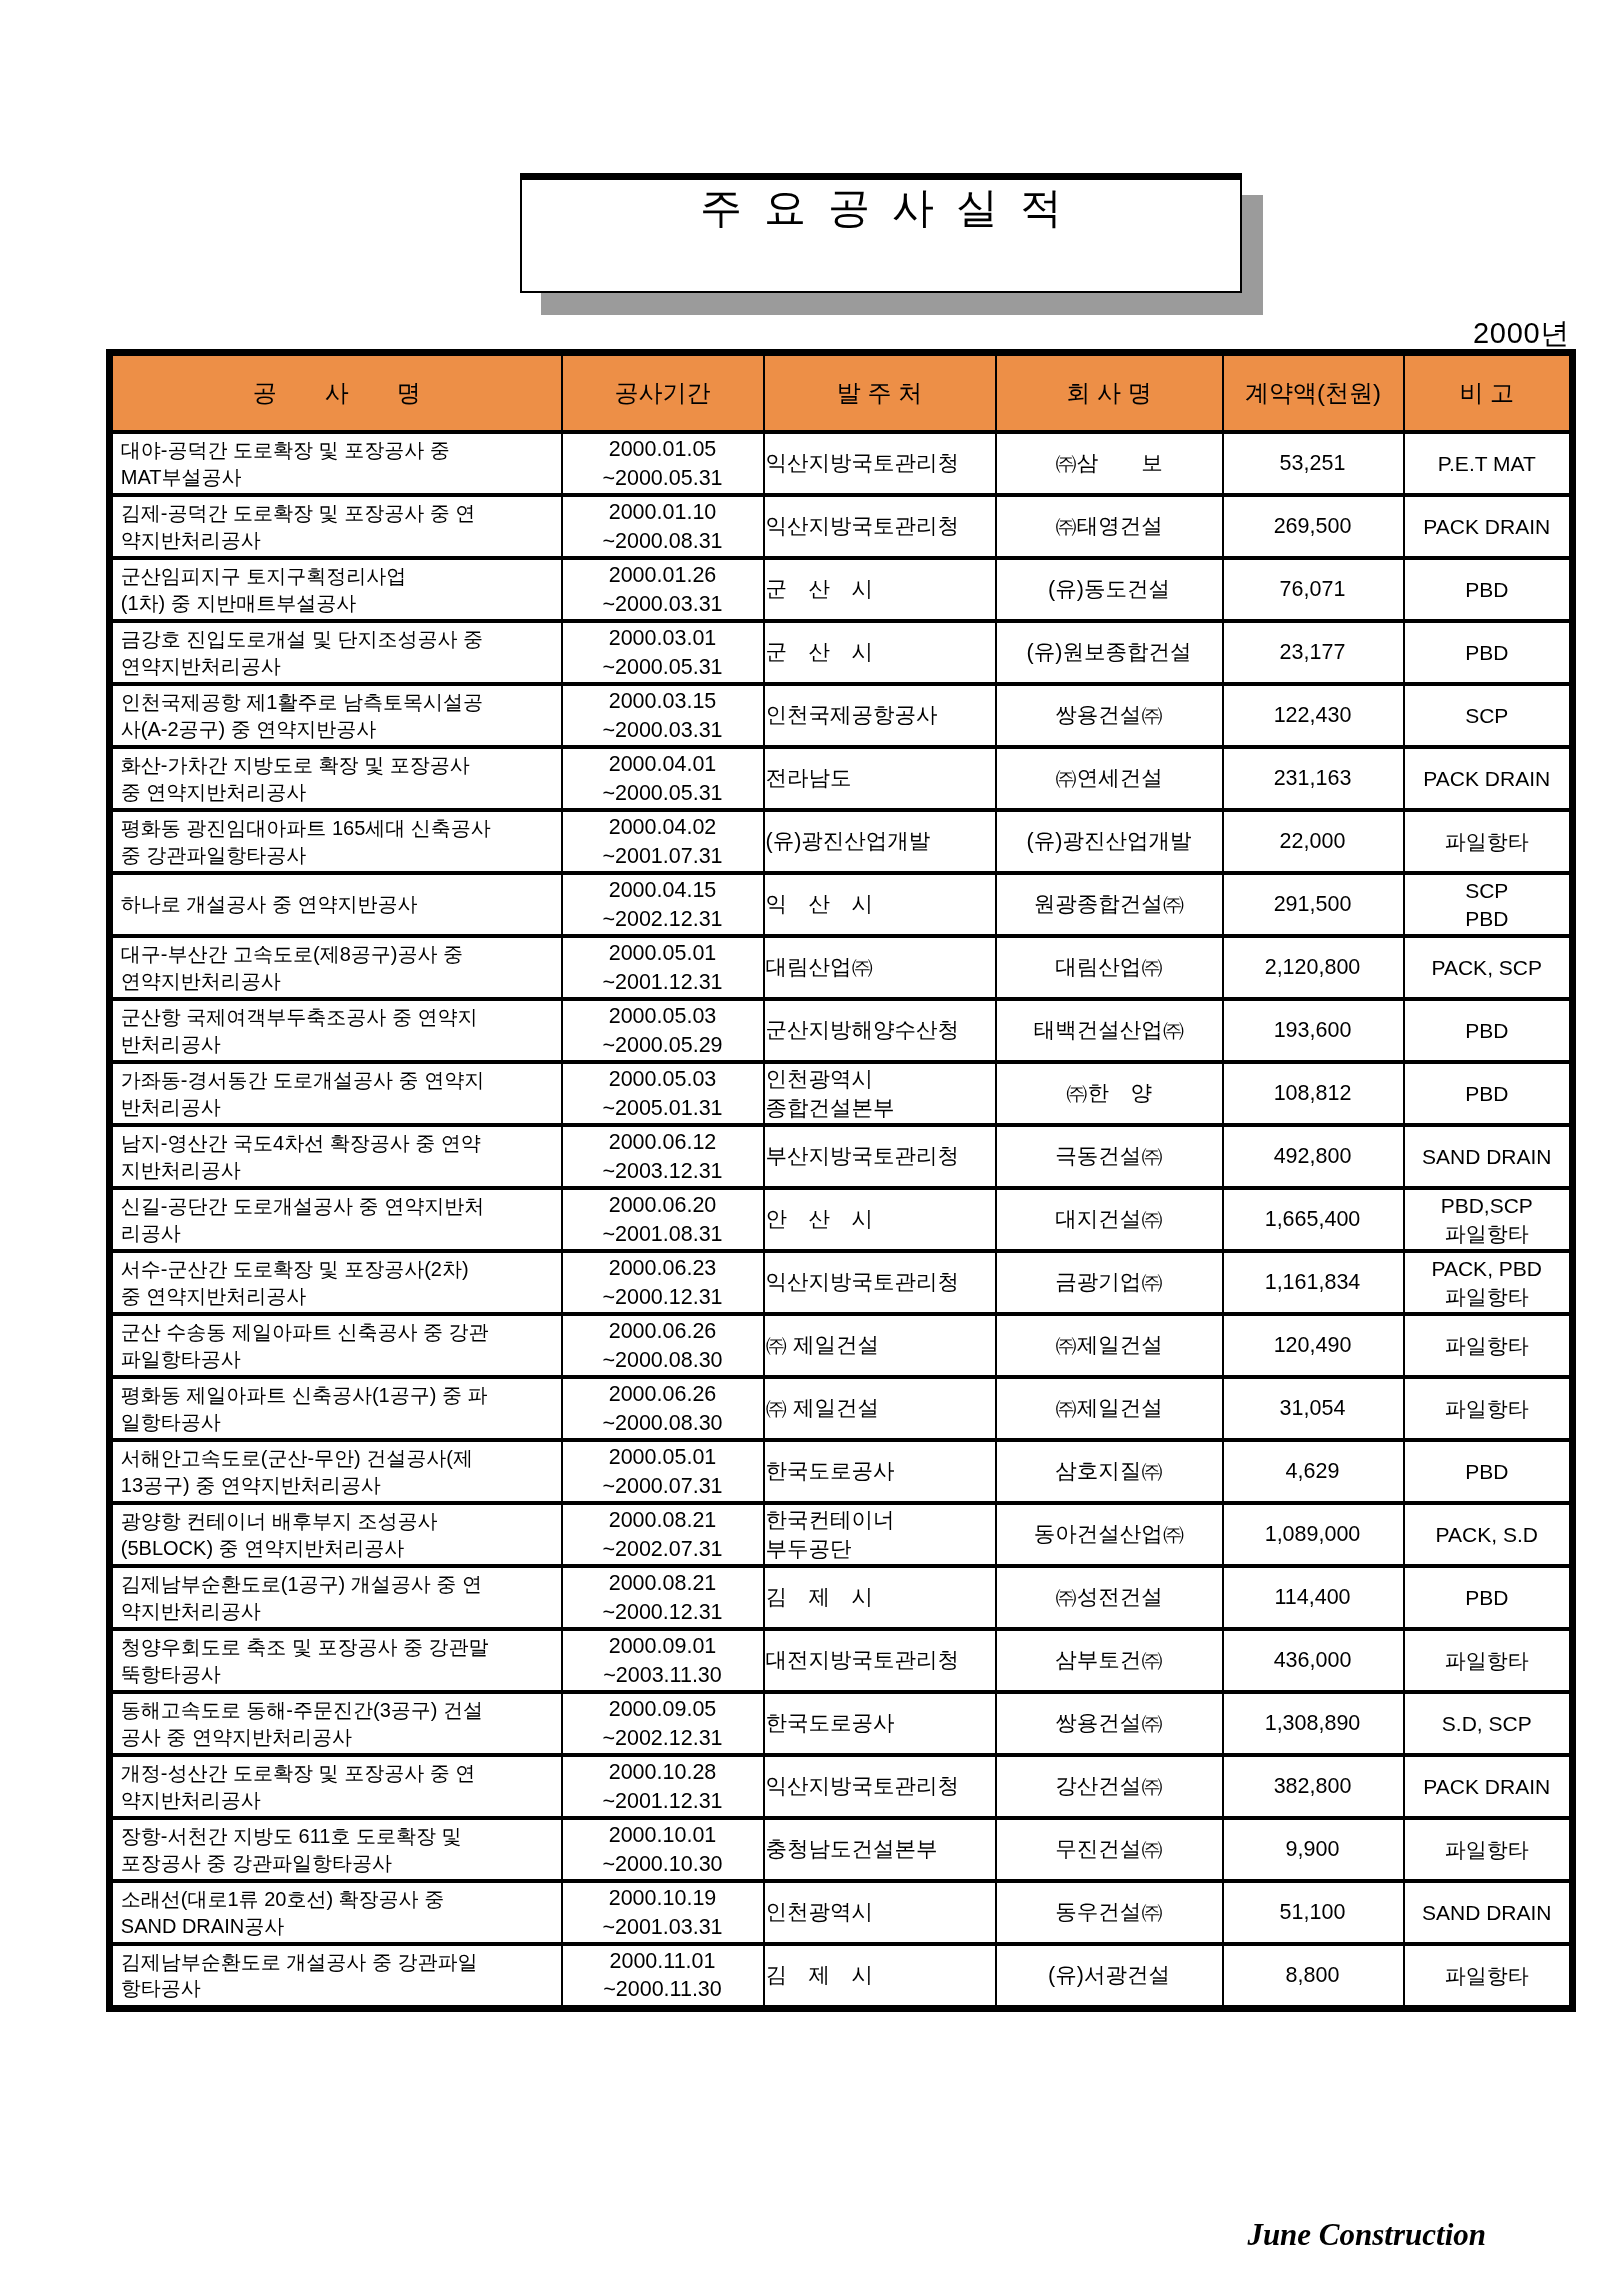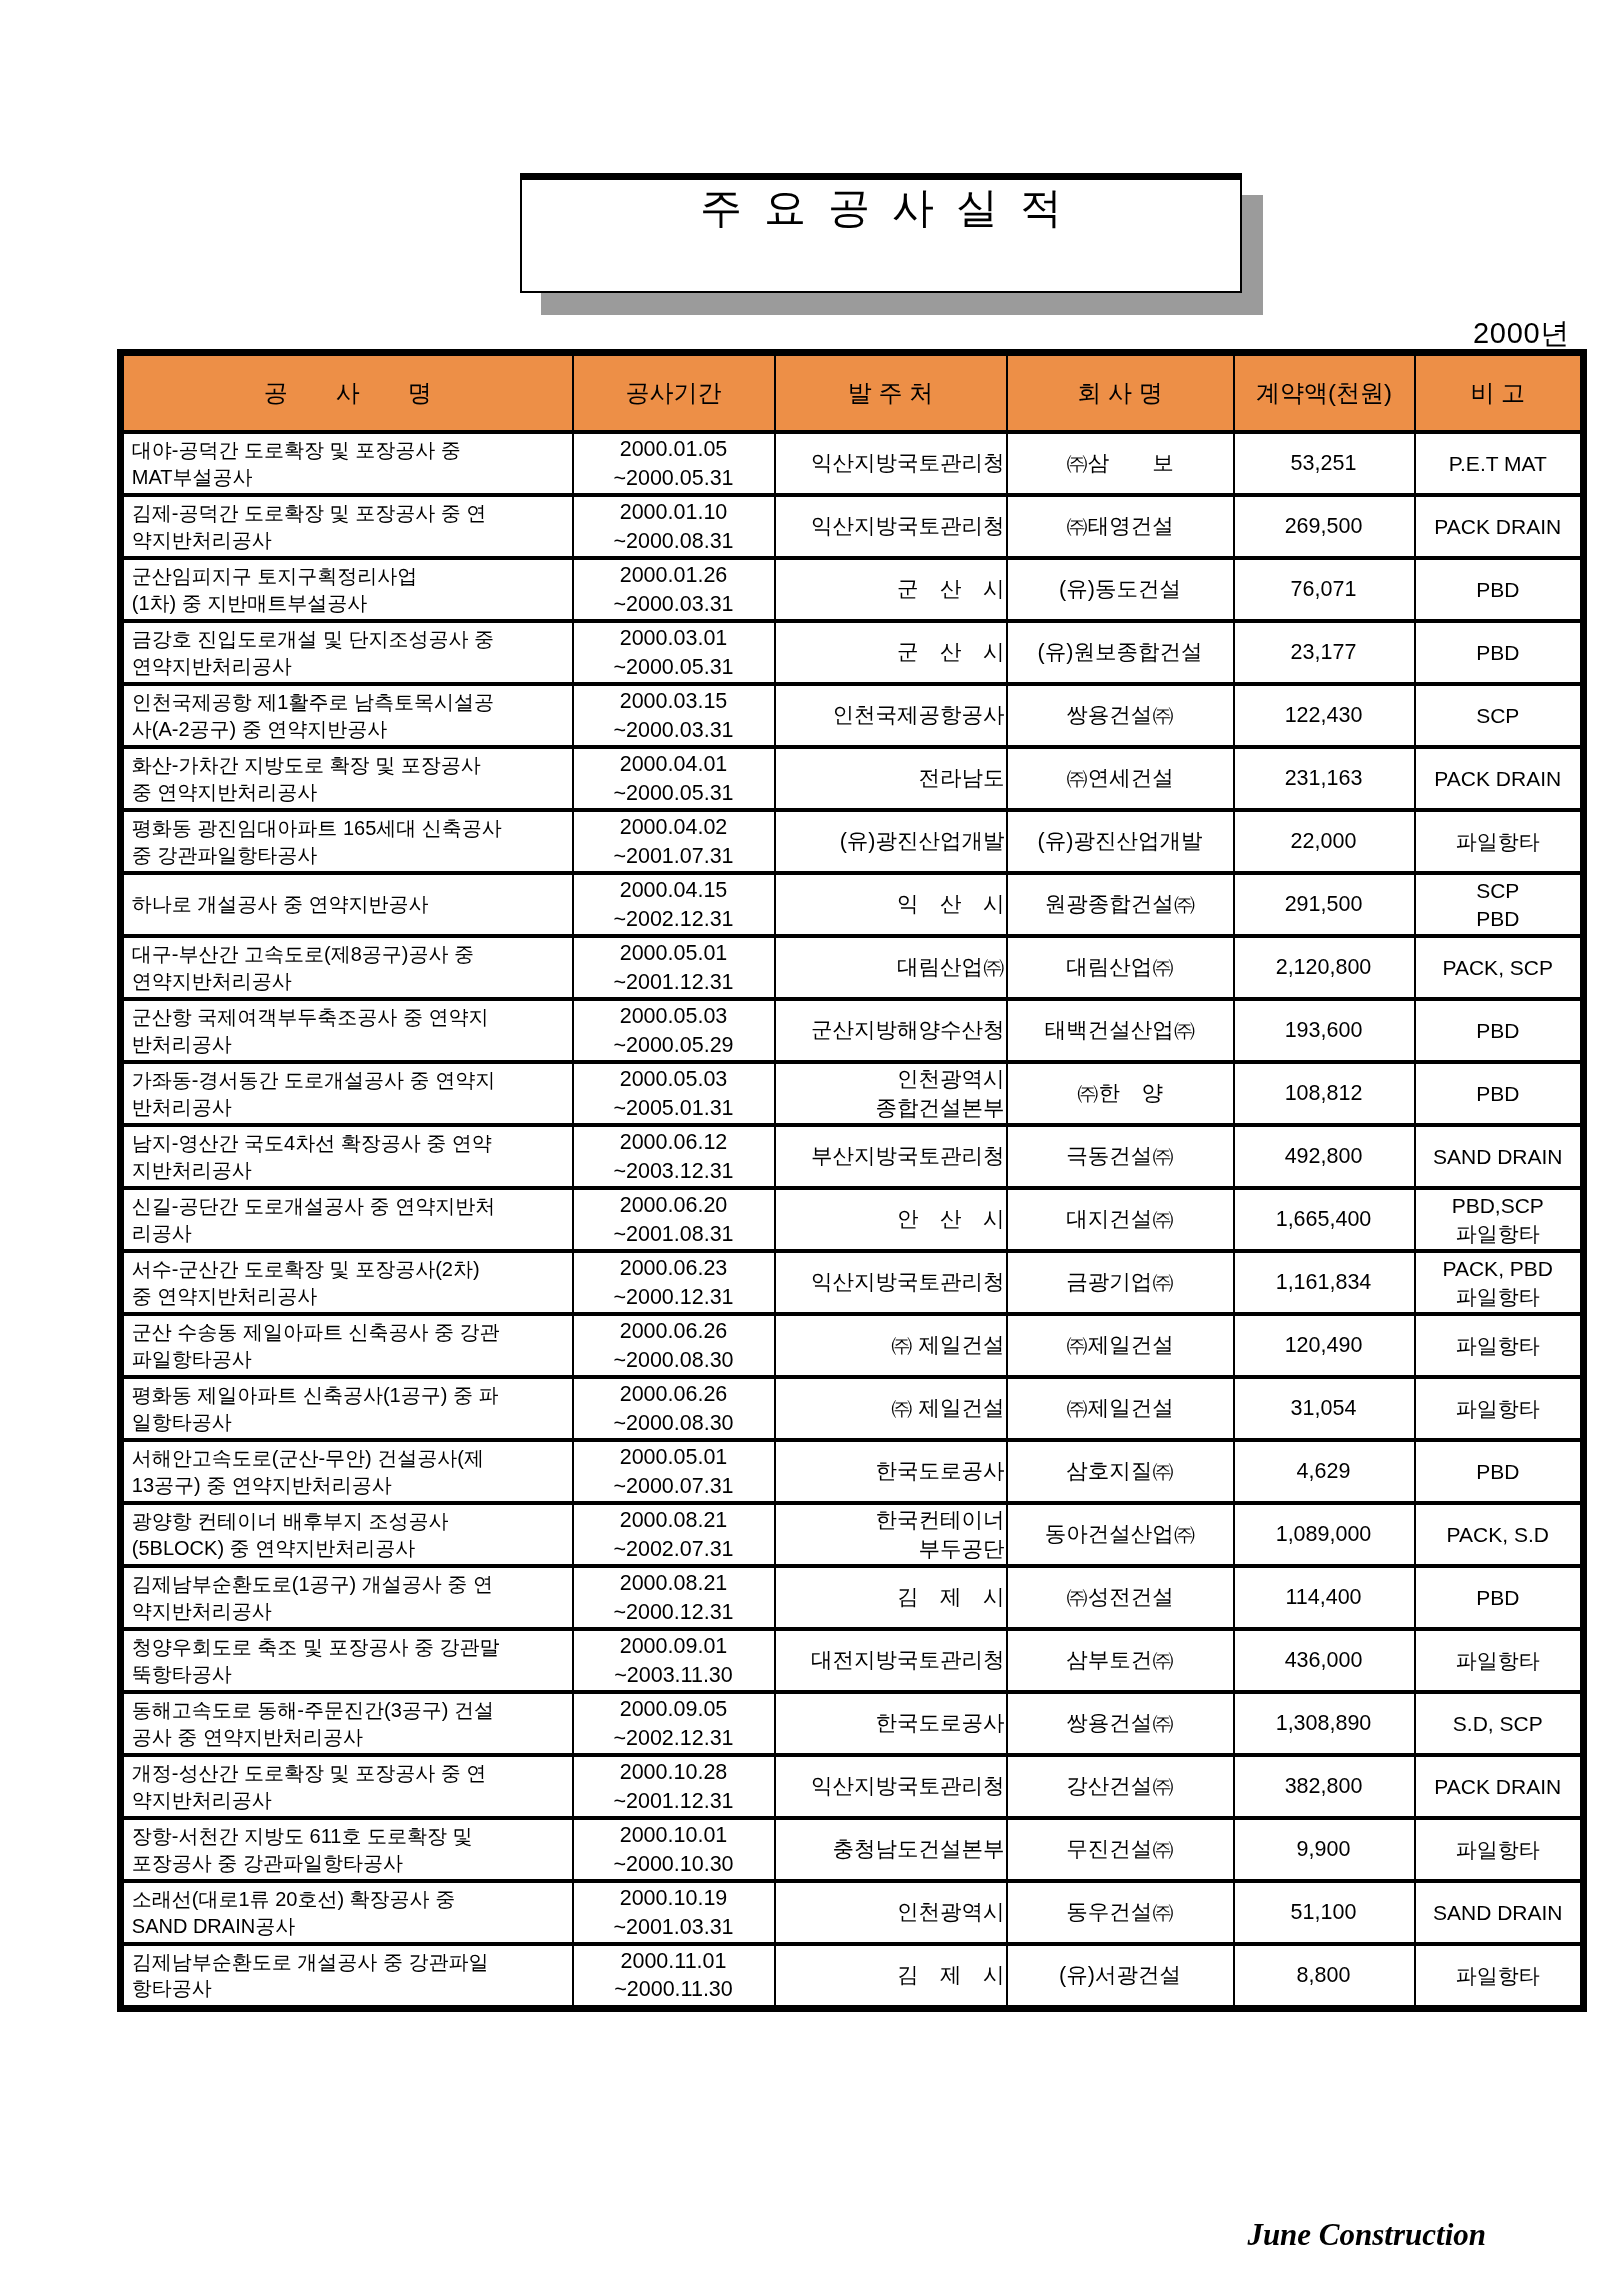--- a/index.html
+++ b/index.html
@@ -44,21 +44,21 @@
     position: absolute;
     top: 314px;
     right: 46px;
     font-size: 29px;
     letter-spacing: 0.7px;
     margin-left: 14px;
   }
   
   table.projects {
     position: absolute;
-    left: 117px;
+    left: 106px;
     top: 349px;
     width: 1464px;
     border-collapse: collapse;
     table-layout: fixed;
     border: 7.8px solid #000;
   }
   table.projects th,
   table.projects td {
     border: 2.6px solid #000;
     border-top-width: 4.6px;
@@ -81,21 +81,21 @@
     font-size: 21.5px;
     line-height: 1.32;
     white-space: pre-line;
   }
   td.col-name {
     text-align: left;
     padding: 2.6px 5.2px 2.6px 7.8px;
     font-size: 20px;
   }
   td.col-period  { text-align: center; }
-  td.col-client  { text-align: right; }
+  td.col-client  { text-align: left; }
   td.col-company { text-align: center; }
   td.col-amount  { text-align: center; padding-right: 2px; }
   td.col-note    { text-align: center; font-size: 21px; }
   
   .footer {
     position: absolute;
     top: 2217px;
     right: 130px;
     font-family: "Liberation Serif", serif;
     font-style: italic;

